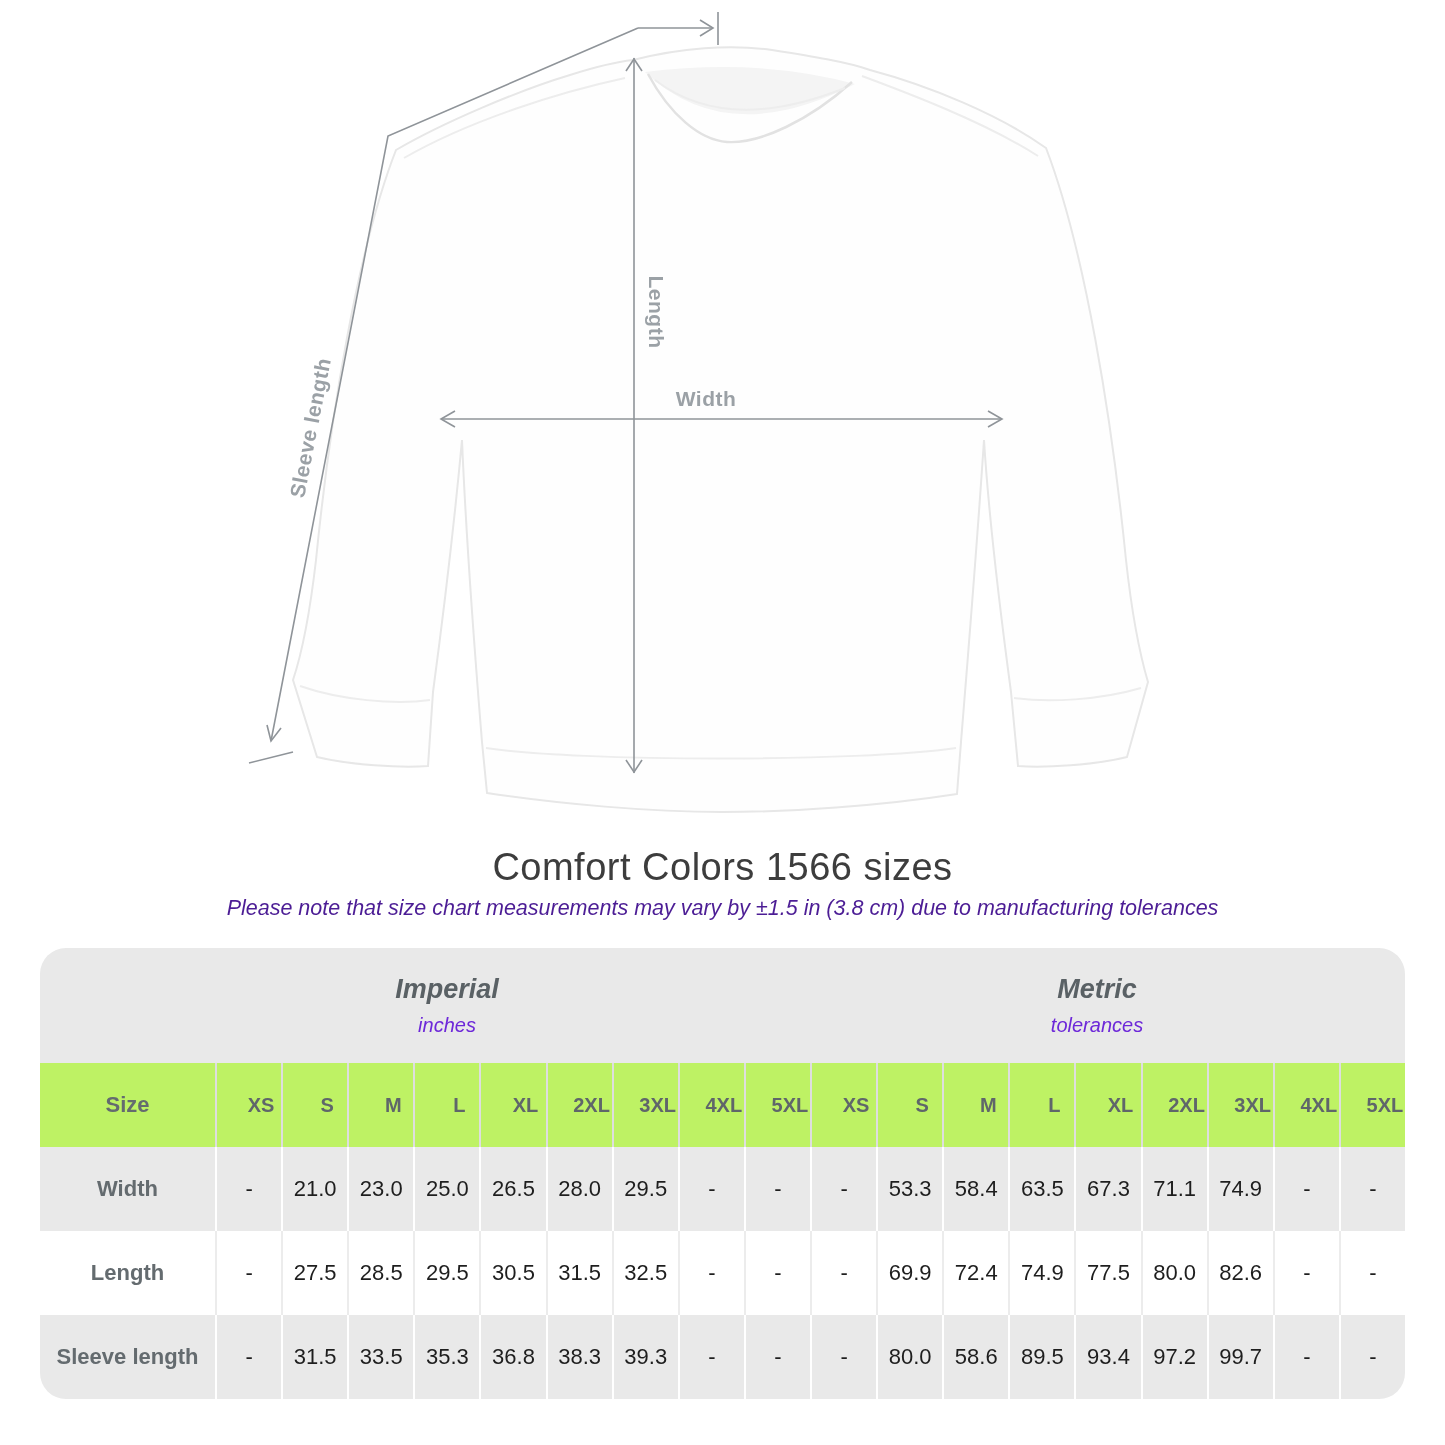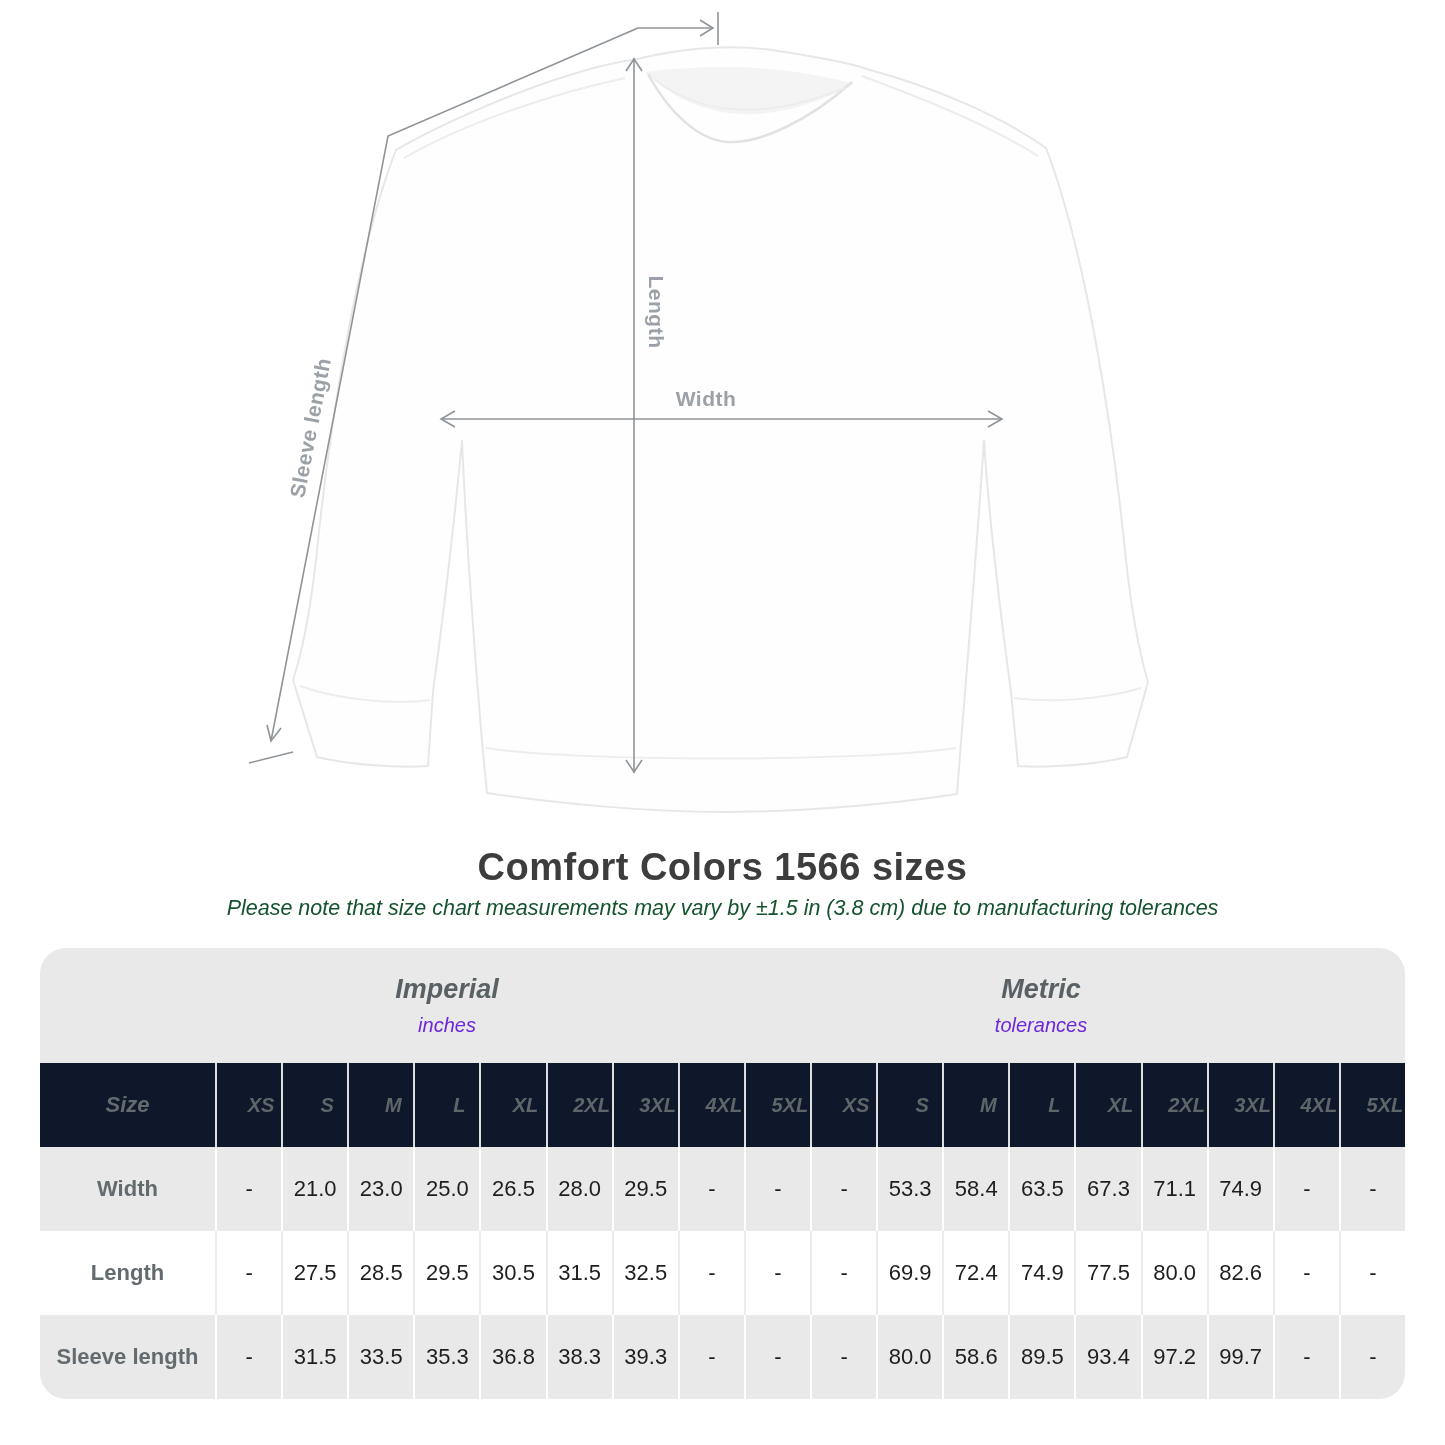--- a/index.html
+++ b/index.html
@@ -3,40 +3,40 @@
 <meta charset="utf-8">
 <style>
   html,body{margin:0;padding:0;background:#fff;}
   body{width:1445px;height:1445px;position:relative;font-family:"Liberation Sans",sans-serif;overflow:hidden;}
 
   
   .figure{position:absolute;left:0;top:0;width:1445px;height:835px;}
 
   
   .title{position:absolute;left:0;top:846px;width:100%;text-align:center;
-         font-size:38px;font-weight:bold;color:#3d3d3d;letter-spacing:.5px;}
+         font-size:38px;font-weight:normal;color:#3d3d3d;letter-spacing:.5px;}
   .subtitle{position:absolute;left:0;top:896px;width:100%;text-align:center;
-            font-style:italic;font-size:21.5px;color:#14532d;}
+            font-style:italic;font-size:21.5px;color:#4c1d95;}
 
   
   .table{position:absolute;left:40px;top:948px;width:1365px;height:451px;
          border-radius:26px;overflow:hidden;background:#fff;}
   .band{position:relative;height:115px;background:#e9e9e9;padding-left:11px;}
   .unit{position:absolute;top:0;height:100%;display:flex;flex-direction:column;
         justify-content:center;align-items:center;transform:translateX(-50%);}
-  .u-imp{left:407px;} .u-met{left:1001px;}
+  .u-imp{left:407px;} .u-met{left:1057px;}
   .u-t{font-size:27px;font-weight:bold;font-style:italic;color:#5a6165;}
   .u-s{font-size:20px;font-style:italic;color:#6d28d9;margin-top:9px;}
 
   .row{display:flex;height:84px;align-items:stretch;}
   .lab{width:175px;display:flex;align-items:center;justify-content:center;
        font-weight:bold;font-size:22px;color:#646b6f;}
   .c{flex:1;display:flex;align-items:center;justify-content:center;
      font-size:22px;color:#1e1e1e;border-left:2px solid transparent;}
-  .sizes{background:#0f172a;font-style:italic;}
+  .sizes{background:#bef264;}
   .sizes .c{font-weight:bold;font-size:20px;color:#5f666a;border-color:#dedede;padding-left:24px;}
   .g{background:#e9e9e9;}
   .g .c{border-color:#ffffff;}
   .w{background:#ffffff;}
   .w .c{border-color:#ececec;}
 
   
   .ann{stroke:#8f9499;stroke-width:1.6;fill:none;}
   .ann-txt{fill:#9ba1a6;font-family:"Liberation Sans",sans-serif;font-size:21px;
            font-weight:bold;letter-spacing:.5px;}

